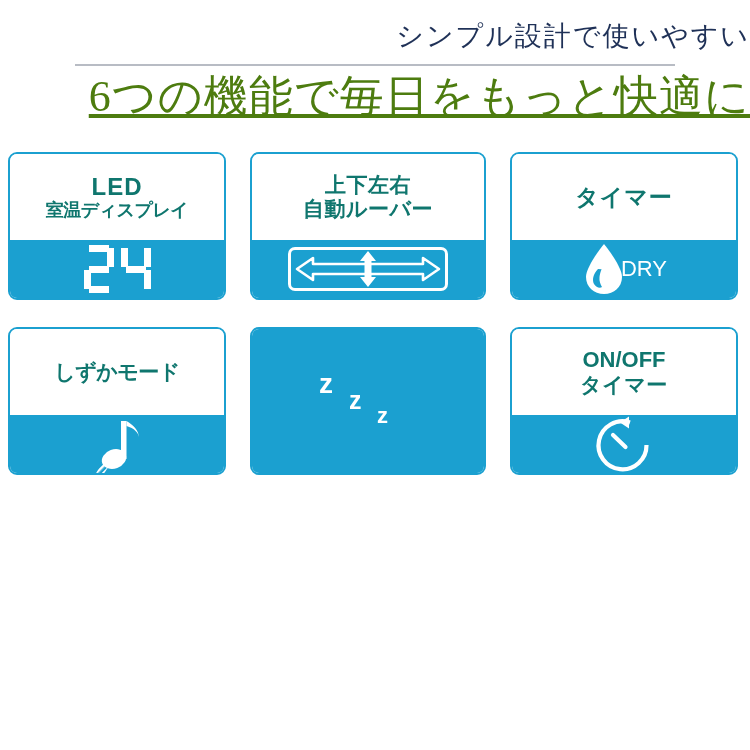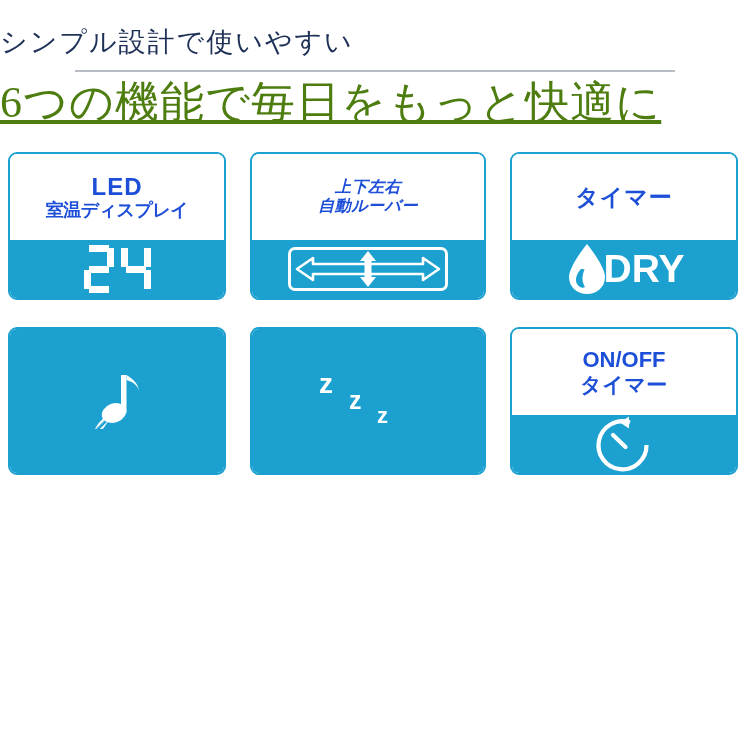--- a/index.html
+++ b/index.html
@@ -5,21 +5,21 @@
   * { margin:0; padding:0; box-sizing:border-box; }
   html, body {
     width:750px; height:750px;
     background:#ffffff;
     font-family:"Liberation Sans", sans-serif;
     overflow:hidden;
   }
   .page { position:relative; width:750px; height:750px; background:#fff; }
 
   
-  .header { padding-top:28px; text-align:left; }
+  .header { padding-top:22px; text-align:right; }
   .subtitle {
     font-family:"Liberation Serif", serif;
     font-size:27px;
     color:#1f3157;
     letter-spacing:2px;
     line-height:1.1;
     font-weight:400;
   }
   .rule {
     width:600px; height:2px; background:#b8bcc4;
@@ -50,21 +50,21 @@
     border:2px solid #1BA0D0;
     border-radius:9px;
     overflow:hidden;
     background:#ffffff;
     display:flex;
     flex-direction:column;
   }
   .card-label {
     flex:0 0 86px;
     background:#ffffff;
-    color:#1d4ed8;
+    color:#0f766e;
     display:flex;
     align-items:center;
     justify-content:center;
     text-align:center;
     font-weight:bold;
     font-size:21px;
     line-height:1.16;
     letter-spacing:0.5px;
     padding:0 4px;
   }
@@ -74,21 +74,21 @@
     display:flex;
     align-items:center;
     justify-content:center;
     position:relative;
   }
 
   
   .lbl-led   { font-size:22px; }
   .lbl-led .l1 { display:block; font-size:24px; letter-spacing:1px; }
   .lbl-led .l2 { display:block; font-size:18px; letter-spacing:-0.5px; }
-  .lbl-louver .l1, .lbl-louver .l2 { display:block; font-size:16px;font-style:italic; }
+  .lbl-louver .l1, .lbl-louver .l2 { display:block; font-size:21px; }
   .lbl-dry { font-size:23px; letter-spacing:1px; }
   .lbl-quiet { font-size:21px; letter-spacing:-0.5px; }
   .lbl-sleep .l1, .lbl-sleep .l2 { display:block; font-size:21px; }
   .lbl-timer .l1 { display:block; font-size:22px; letter-spacing:0px; }
   .lbl-timer .l2 { display:block; font-size:21px; }
 
   
   .seven-seg { display:flex; gap:7px; align-items:center; }
   .digit { position:relative; width:30px; height:48px; }
   .digit i {
@@ -110,21 +110,21 @@
   .louver-box {
     width:160px; height:44px;
     border:3px solid #ffffff;
     border-radius:7px;
     position:relative;
   }
 
   
   .dry-wrap { display:flex; align-items:center; gap:0px; }
   .dry-text {
-    color:#ffffff; font-weight:bold; font-size:39px; letter-spacing:0px;
+    color:#ffffff; font-weight:normal; font-size:22px; letter-spacing:0px;
     margin-left:-6px;
   }
 
   
   .zzz { position:relative; width:110px; height:62px; }
   .zzz span {
     position:absolute; color:#ffffff; font-weight:bold;
     font-family:"Liberation Sans", sans-serif;
   }
   .zzz .z1 { left:6px;  top:-2px; font-size:28px; }
@@ -202,20 +202,23 @@
             <path d="M23 2 C23 2 5 24 5 35 C5 45 13 52 23 52 C33 52 41 45 41 35 C41 24 23 2 23 2 Z" fill="#ffffff"></path>
             <path d="M17 27 C12 32 11 38 13 42 C15 45.5 19 46.5 21 45
                      C19.5 42.5 18 39 18.5 35 C18.8 32.2 19.6 29.4 20.6 27.2 Z" fill="#1BA0D0"></path>
           </svg>
           <span class="dry-text">DRY</span>
         </div>
       </div>
     </div>
 
     <div class="card">
+      <div class="card-label lbl-quiet">
+        <span>しずかモード</span>
+      </div>
       <div class="card-icon">
         <svg width="56" height="64" viewBox="0 0 56 64">
           <defs>
             <pattern id="hatch" width="5" height="5" patternUnits="userSpaceOnUse" patternTransform="rotate(45)">
               <rect width="2.4" height="5" fill="#ffffff"></rect>
             </pattern>
           </defs>
 
           <ellipse cx="25" cy="44" rx="12.5" ry="9.5" fill="#ffffff" transform="rotate(-20 25 44)"></ellipse>
 

